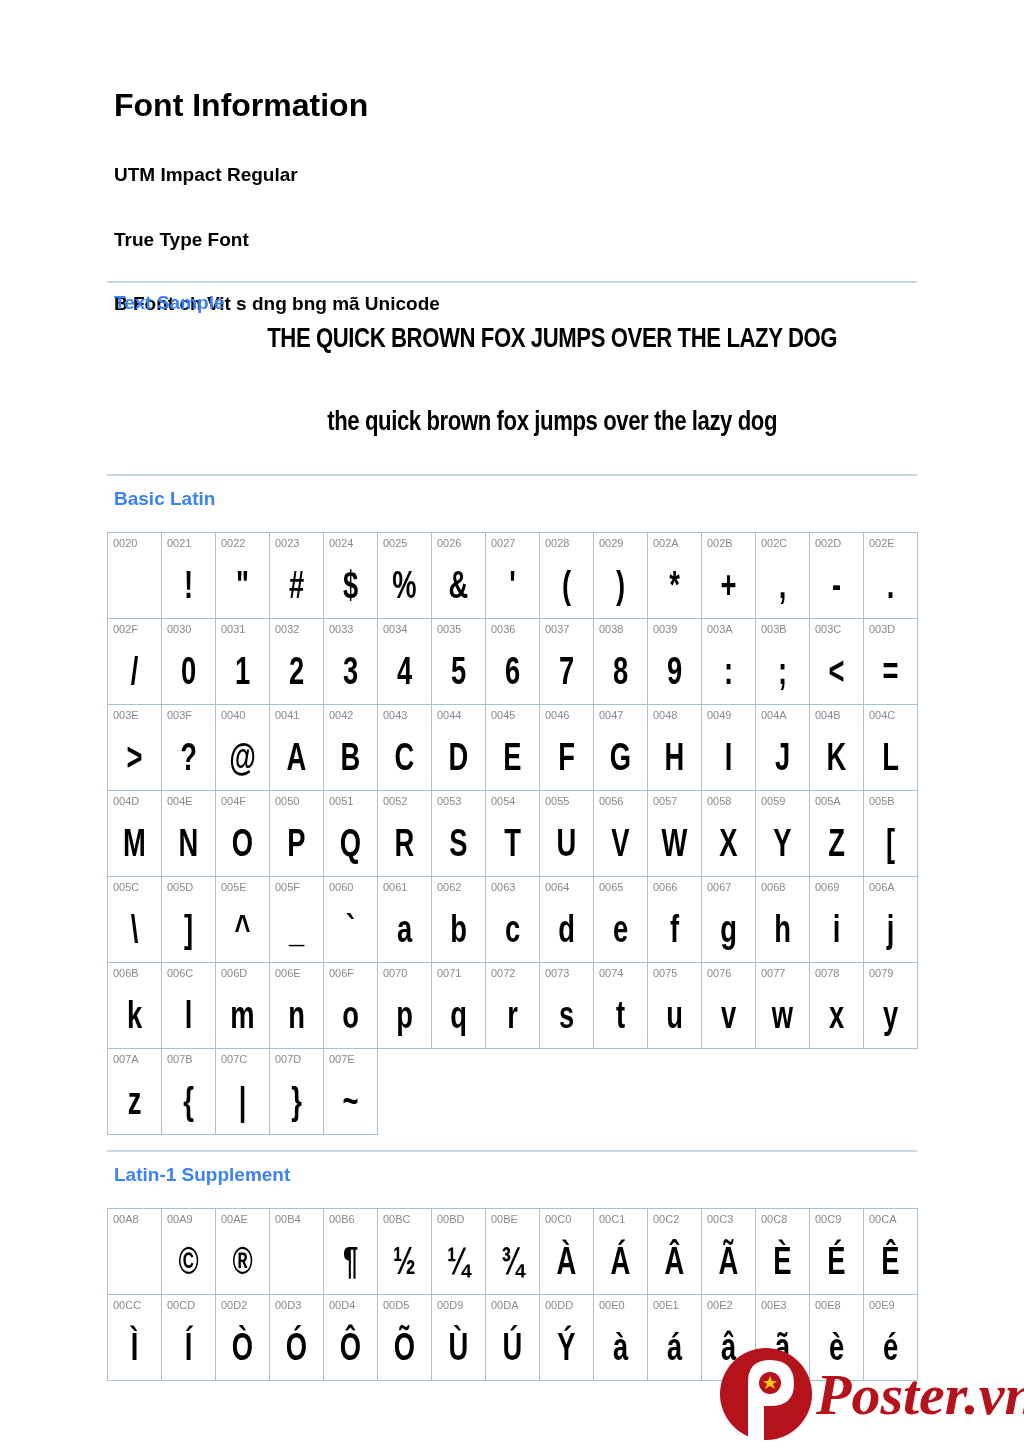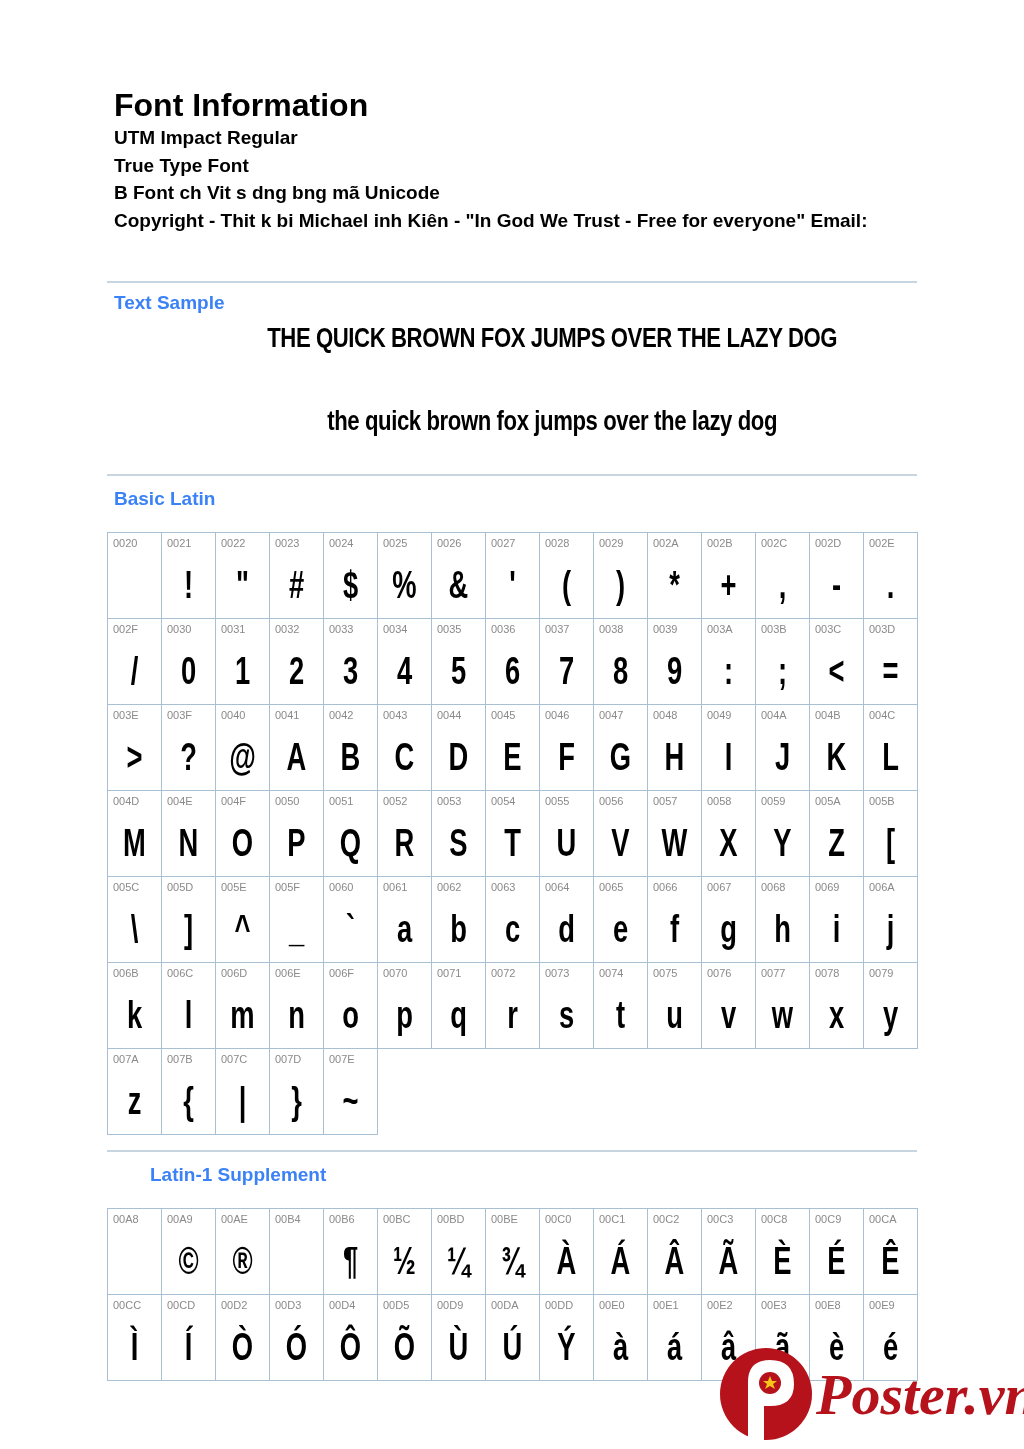--- a/index.html
+++ b/index.html
@@ -2,21 +2,21 @@
 <html><head>
 <meta charset="utf-8">
 <style>
   html, body { margin: 0; padding: 0; background: #ffffff; }
   body { width: 1024px; height: 1449px; position: relative; overflow: hidden;
          font-family: "Liberation Sans", sans-serif; color: #000; }
   .title { position: absolute; left: 114px; top: 86px; font-size: 32px; font-weight: bold;
            color: #000000; margin: 0; line-height: 38px; }
   .info { position: absolute; left: 114px; top: 124px; width: 840px; font-size: 19px;
           font-weight: bold; line-height: 27.5px; }
-  .info div { white-space: nowrap; }
+  .info div { white-space: nowrap; margin-top: 37px; }
   .rule { position: absolute; left: 107px; width: 810px; height: 0; border-top: 2px solid #c7d5e0; }
   .section-h { position: absolute; left: 114px; font-size: 19px; font-weight: bold; color: #3b82f6; }
   .sample { position: absolute; left: 107px; width: 850px; text-align: center;
             font-family: "Liberation Sans", sans-serif; font-weight: bold;
             font-size: 27px; transform: scaleX(0.82); transform-origin: 537px 0; letter-spacing: -0.5px; }
   .grid { position: absolute; left: 107px; display: grid;
           grid-template-columns: repeat(15, 54px); grid-auto-rows: 86px; }
   .cell { box-sizing: border-box; border: 1px solid #a9bfd2; margin: 0 -1px -1px 0;
           position: relative; background: #fff; }
   .code { position: absolute; left: 5px; top: 4px; font-size: 11px; color: #8a8a8a; }
@@ -27,21 +27,20 @@
 </style>
 </head>
 <body>
 
 <h1 class="title">Font Information</h1>
 
 <div class="info">
   <div>UTM Impact Regular</div>
   <div>True Type Font</div>
   <div>B Font ch Vit s dng bng mã Unicode</div>
-  <div>Copyright - Thit k bi Michael inh Kiên - "In God We Trust - Free for everyone" Email:</div>
 </div>
 
 <div class="rule" style="top:281px;"></div>
 
 <div class="section-h" style="top:292px;">Text Sample</div>
 <div class="sample" style="top:323px;">THE QUICK BROWN FOX JUMPS OVER THE LAZY DOG</div>
 <div class="sample" style="top:406px;">the quick brown fox jumps over the lazy dog</div>
 
 <div class="rule" style="top:474px;"></div>
 
@@ -424,21 +423,21 @@
       <span class="glyph">}</span>
     </div>
     <div class="cell">
       <span class="code">007E</span>
       <span class="glyph">~</span>
     </div>
   </div>
 
 <div class="rule" style="top:1150px;"></div>
 
-<div class="section-h" style="top:1164px;margin-left:36px;">Latin-1 Supplement</div>
+<div class="section-h" style="top:1164px;">Latin-1 Supplement</div>
 <div class="grid" id="grid-latin1" style="top:1208px;">
     <div class="cell">
       <span class="code">00A8</span>
       <span class="glyph"> </span>
     </div>
     <div class="cell">
       <span class="code">00A9</span>
       <span class="glyph">©</span>
     </div>
     <div class="cell">

